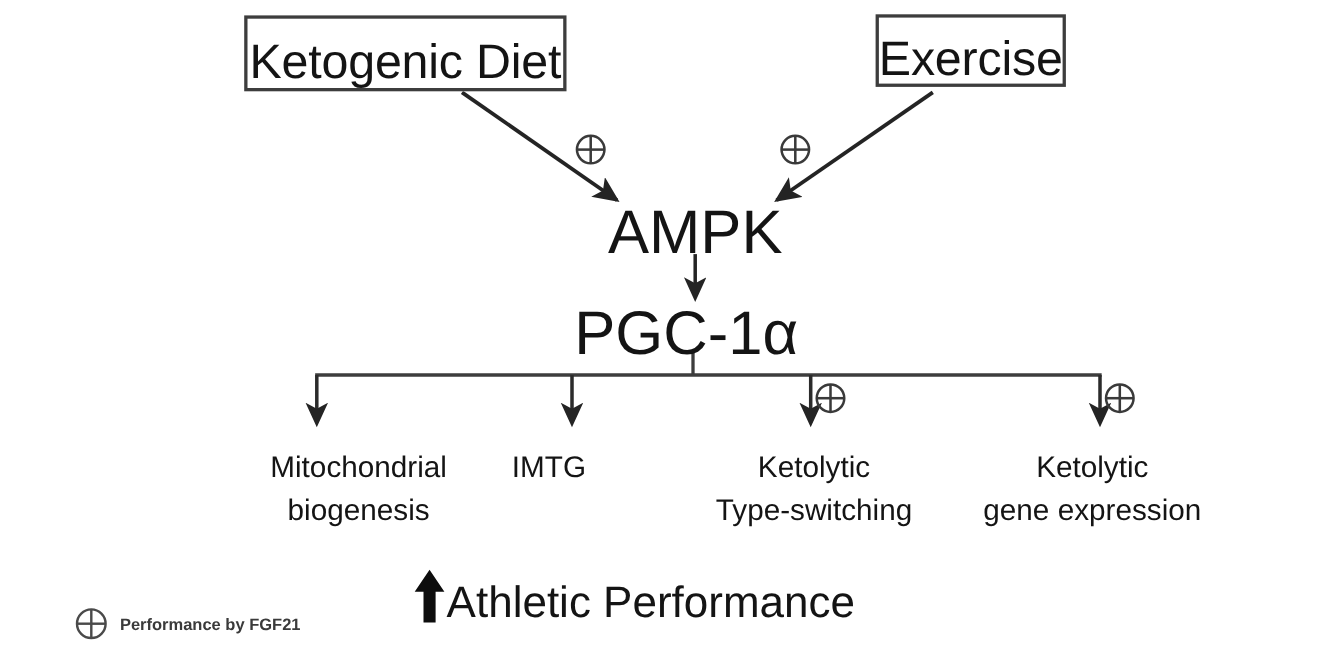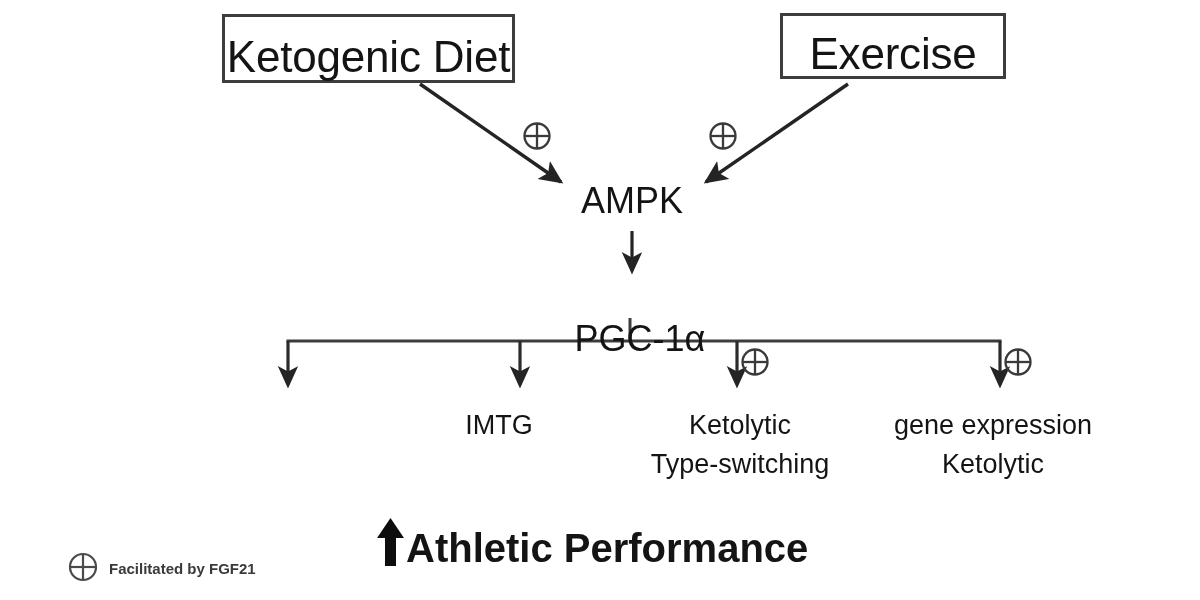--- a/index.html
+++ b/index.html
@@ -36,21 +36,21 @@
   .node-box span {
     font-size: 44px;
     letter-spacing: -0.2px;
     color: #141414;
     line-height: 1;
     margin-top: 16px;
   }
   .plain-node {
     position: absolute;
     text-align: center;
-    font-size: 36px;
+    font-size: 56px;
     color: #141414;
     line-height: 1;
     white-space: nowrap;
   }
   .leaf {
     position: absolute;
     text-align: center;
     font-size: 27px;
     color: #141414;
     line-height: 1.45;
@@ -138,49 +138,53 @@
 
     <g>
       <path d="M390.5 518 L404 538 L396 538 L396 566 L385 566 L385 538 L377 538 Z" fill="#0d0d0d"></path>
     </g>
   </svg>
 
   <div class="node-box" style="left:222px; top:14px; width:293px; height:69px;">
     <span>Ketogenic Diet</span>
   </div>
 
-  <div class="node-box" style="left:780px; top:13px; width:226px; height:66px;justify-content:center;">
+  <div class="node-box" style="left:796px; top:13px; width:173px; height:66px;justify-content:center;">
     <span>Exercise</span>
   </div>
 
   <div class="plain-node" style="left:532px; top:183px; width:200px;">
     <span>AMPK</span>
   </div>
 
-  <div class="plain-node" style="left:540px; top:275px; width:200px;margin-top:46px;">
+  <div class="plain-node" style="left:522px; top:275px; width:200px;">
     <span>PGC-1α</span>
   </div>
 
+  <div class="leaf" style="left:206px; top:406px; width:240px;">
+    <div>Mitochondrial</div>
+    <div>biogenesis</div>
+  </div>
 
   <div class="leaf" style="left:419px; top:406px; width:160px;">
     <div>IMTG</div>
     <div></div>
   </div>
 
   <div class="leaf" style="left:620px; top:406px; width:240px;">
     <div>Ketolytic</div>
     <div>Type-switching</div>
   </div>
 
   <div class="leaf" style="left:862px; top:406px; width:262px;">
+    <div>Ketolytic</div>
     <div>gene expression</div>
-    <div>Ketolytic</div>
   </div>
 
-  <div class="perf-row" style="left:406px; top:527px; height:42px;font-weight:bold;">
+  <div class="perf-row" style="left:406px; top:527px; height:42px;">
     <span class="perf-text">Athletic Performance</span>
   </div>
 
   <div class="legend-row" style="left:100px; top:558px; height:20px;">
-    <span class="legend-text">Facilitated by FGF21</span>
+    <span class="legend-text">Performance by FGF21</span>
   </div>
 
 </div>
 
 </body></html>

